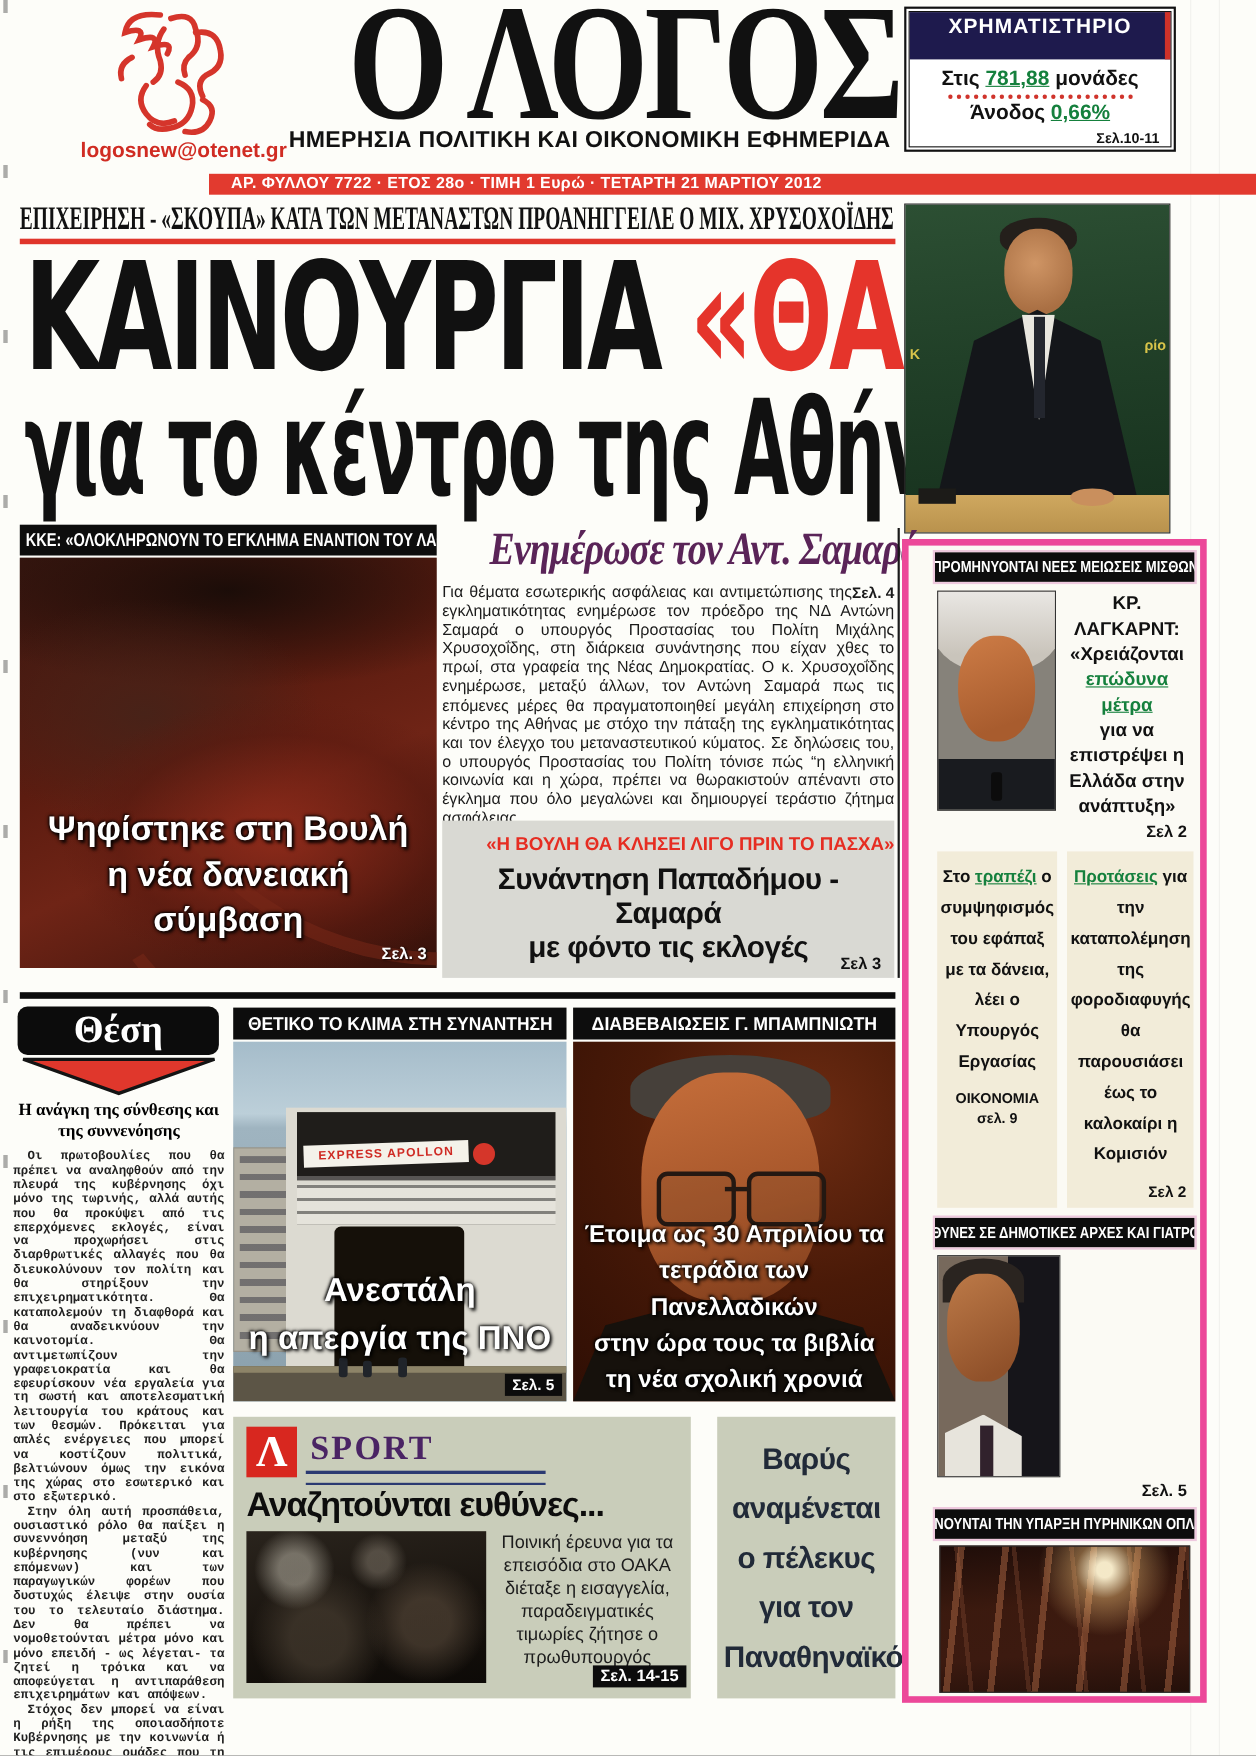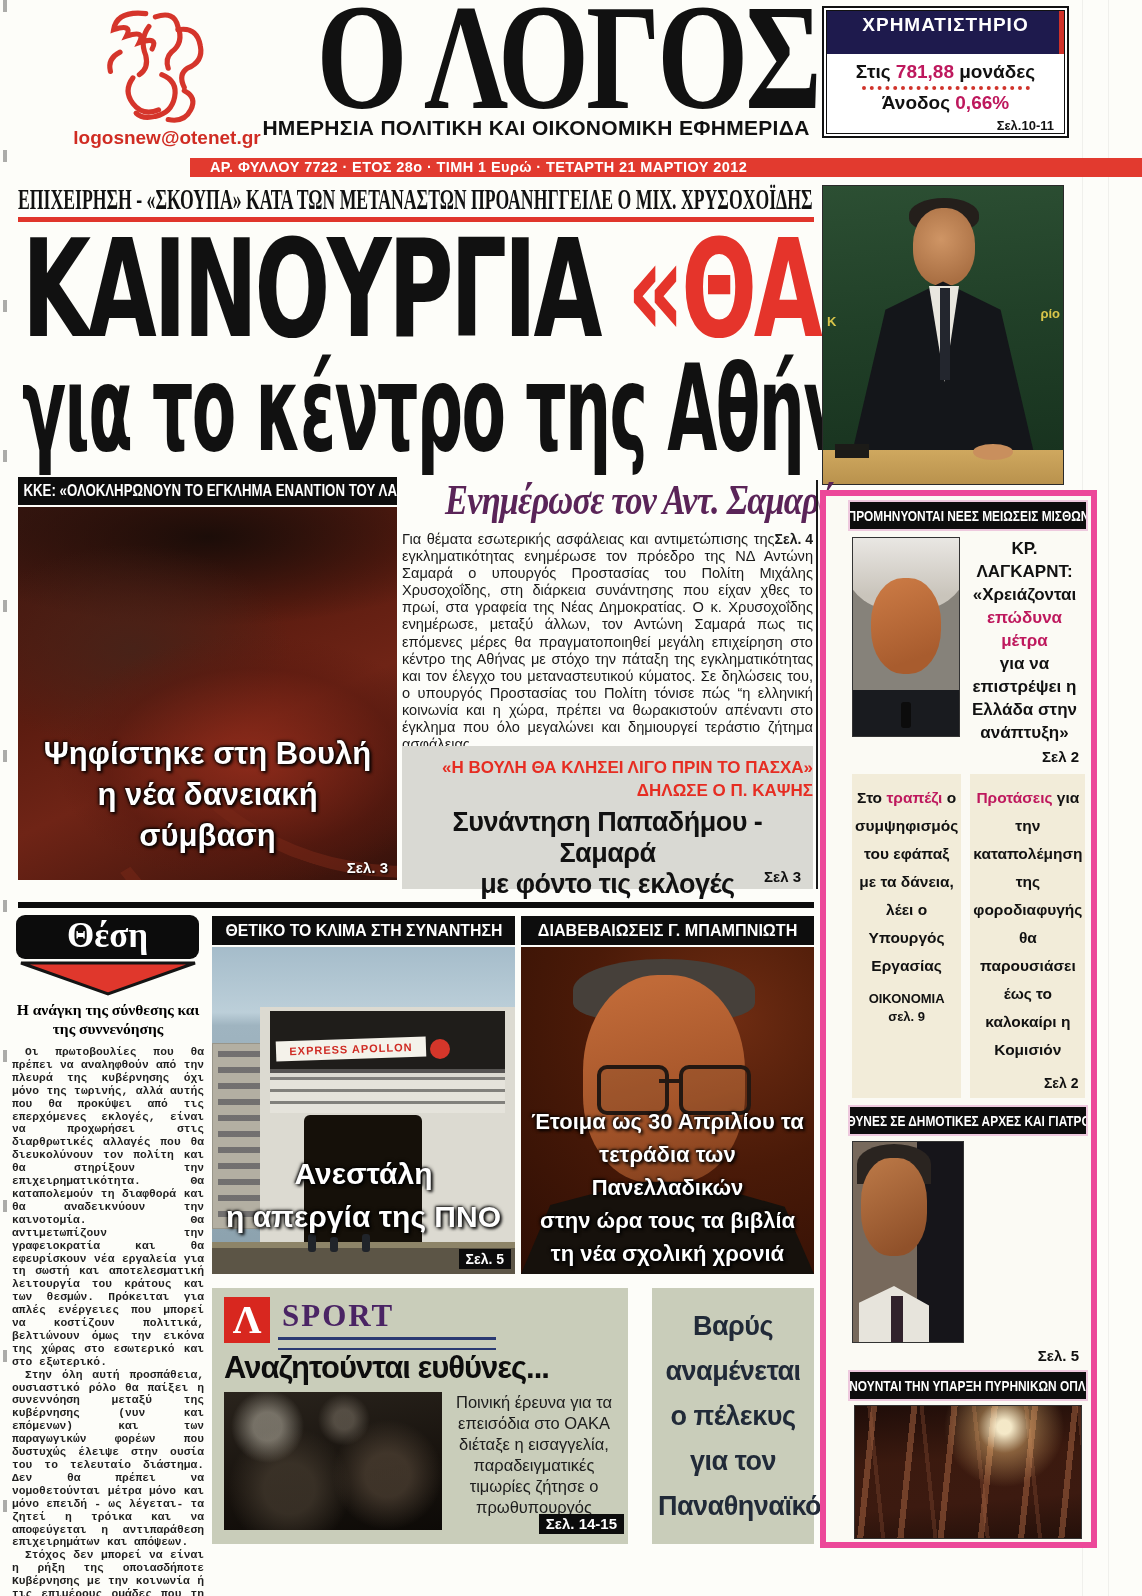--- a/index.html
+++ b/index.html
@@ -1,20 +1,20 @@
 <!DOCTYPE html>
 <html><head>
 <meta charset="utf-8">
 <style>
   html,body{margin:0;padding:0;background:#888;}
   #page{position:relative;width:1142px;height:1596px;background:#fdfdf9;overflow:hidden;
         font-family:"Liberation Sans",sans-serif;color:#111;}
   .abs{position:absolute;}
   .nowrap{white-space:nowrap;}
-  .red{color:#be185d;}
+  .red{color:#15803d;text-decoration:underline;}
   .chip{background:#0c0c0c;color:#fff;font-weight:700;font-size:14px;padding:1px 7px;line-height:18px;}
   .barblk{background:#0d0d0d;color:#fff;font-weight:700;overflow:hidden;display:flex;align-items:center;}
   .shadowtxt{color:#fff;font-weight:800;text-shadow:0 0 4px rgba(0,0,0,.95),2px 2px 3px rgba(0,0,0,.85),-1px -1px 2px rgba(0,0,0,.7);}
   
   .scanmarks{left:3px;top:0;width:4px;height:1596px;
     background:repeating-linear-gradient(180deg,rgba(20,20,20,.35) 0 12px,transparent 12px 150px);}
   .crease{top:0;width:1px;height:1596px;background:rgba(0,0,0,.05);}
 
   
   .email{left:52px;top:127px;width:230px;text-align:center;color:#d02c23;font-weight:700;font-size:19px;}
@@ -285,21 +285,20 @@
   <div class="abs sam-title">
     <span>Ενημέρωσε τον Αντ. Σαμαρά</span>
   </div>
   <div class="abs sam-body">
     <span class="pref">Σελ. 4</span><span>Για θέματα εσωτερικής ασφάλειας και αντιμετώπισης της εγκληματικότητας ενημέρωσε τον πρόεδρο της ΝΔ Αντώνη Σαμαρά ο υπουργός Προστασίας του Πολίτη Μιχάλης Χρυσοχοΐδης, στη διάρκεια συνάντησης που είχαν χθες το πρωί, στα γραφεία της Νέας Δημοκρατίας. Ο κ. Χρυσοχοΐδης ενημέρωσε, μεταξύ άλλων, τον Αντώνη Σαμαρά πως τις επόμενες μέρες θα πραγματοποιηθεί μεγάλη επιχείρηση στο κέντρο της Αθήνας με στόχο την πάταξη της εγκληματικότητας και τον έλεγχο του μεταναστευτικού κύματος. Σε δηλώσεις του, ο υπουργός Προστασίας του Πολίτη τόνισε πώς “η ελληνική κοινωνία και η χώρα, πρέπει να θωρακιστούν απέναντι στο έγκλημα που όλο μεγαλώνει και δημιουργεί τεράστιο ζήτημα ασφάλειας.</span>
   </div>
 
   <div class="abs meetbox">
     <div class="meet-k">
       <div>«Η ΒΟΥΛΗ ΘΑ ΚΛΗΣΕΙ ΛΙΓΟ ΠΡΙΝ ΤΟ ΠΑΣΧΑ»</div>
-      <div>ΔΗΛΩΣΕ Ο Π. ΚΑΨΗΣ</div>
     </div>
     <div class="meet-h">
       <div>Συνάντηση Παπαδήμου - Σαμαρά</div>
       <div>με φόντο τις εκλογές</div>
     </div>
     <div class="meet-ref">Σελ 3</div>
   </div>
 
   <div class="abs vrule"></div>
   <div class="abs hrule"></div>

